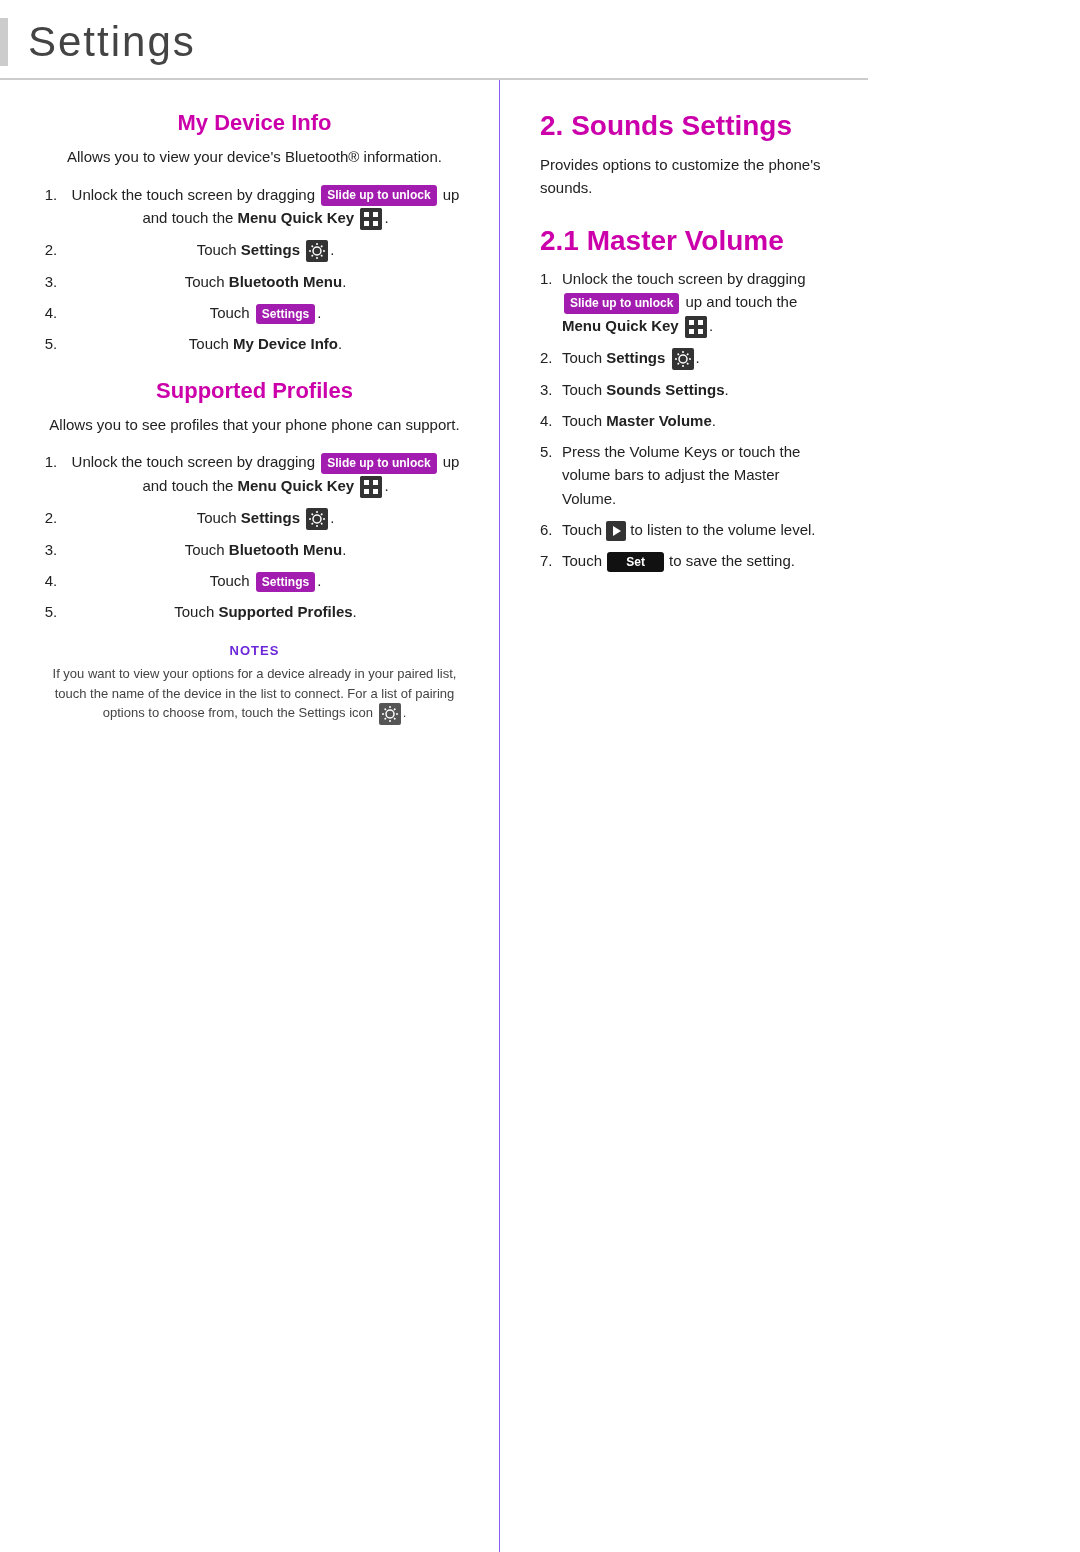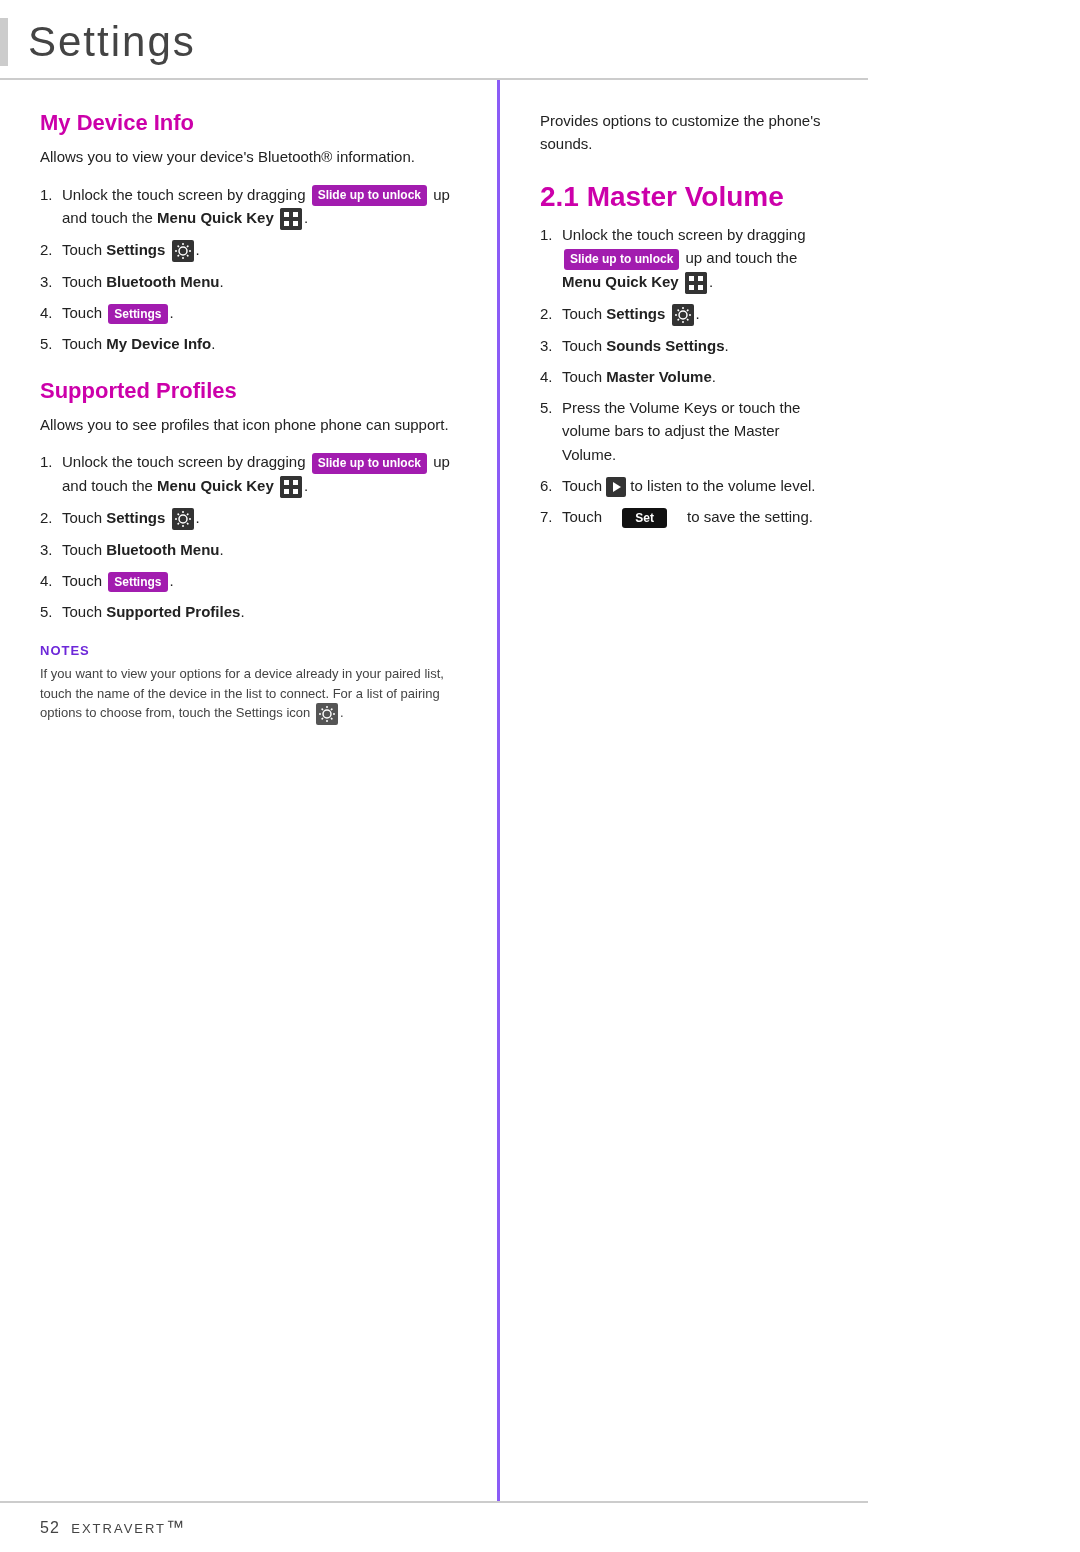--- a/index.html
+++ b/index.html
@@ -45,21 +45,22 @@
     
     .columns {
       display: flex;
       flex: 1;
       padding: 0;
     }
 
     .left-col {
       width: 500px;
       padding: 30px 30px 30px 40px;
-      border-right: 3px solid #8b5cf6;
+      border-right: 1px solid #8b5cf6;
+      text-align: center;
     }
 
     .right-col {
       flex: 1;
       padding: 30px 40px 30px 40px;
     }
 
     
     .section-heading {
       font-size: 22px;
@@ -128,23 +129,23 @@
       margin: 0 2px;
       vertical-align: middle;
     }
 
     .badge-black {
       display: inline-block;
       background: #111;
       color: #fff;
       font-size: 12px;
       font-weight: bold;
-      padding: 1px 13px;
+      padding: 1px 19px;
       border-radius: 3px;
-      margin: 0 16px;
+      margin: 0 1px;
       vertical-align: middle;
     }
 
     
     .icon-gear {
       display: inline-block;
       width: 22px;
       height: 22px;
       vertical-align: middle;
       margin: 0 2px;
@@ -274,21 +275,21 @@
 
           <li>
             <span class="step-num">5.</span>
             <span class="step-content">Touch <strong>My Device Info</strong>.</span>
           </li>
         </ol>
       </div>
 
       <div class="supported-profiles">
         <div class="section-heading">Supported Profiles</div>
-        <p class="section-desc">Allows you to see profiles that icon phone phone can support.</p>
+        <p class="section-desc">Allows you to see profiles that your phone phone can support.</p>
 
         <ol class="steps-list">
 
           <li>
             <span class="step-num">1.</span>
             <span class="step-content">
               Unlock the touch screen by dragging
               <span class="badge-dark">Slide up to unlock</span>
               up and touch the <strong>Menu Quick Key</strong>
               <svg class="icon-grid" width="22" height="22" viewBox="0 0 22 22">
@@ -341,20 +342,21 @@
             <circle cx="11" cy="11" r="4" fill="none" stroke="white" stroke-width="1.5"></circle>
             <path d="M11 3v2M11 17v2M3 11h2M17 11h2M5.6 5.6l1.4 1.4M15 15l1.4 1.4M5.6 16.4l1.4-1.4M15 7l1.4-1.4" stroke="white" stroke-width="1.5"></path>
           </svg>.
         </p>
       </div>
 
     </div>
 
     <div class="right-col">
 
+      <div class="section-heading-large">2. Sounds Settings</div>
       <p class="section-desc">Provides options to customize the phone's sounds.</p>
 
       <div class="right-subsection">
         <div class="subsection-heading">2.1 Master Volume</div>
 
         <ol class="steps-list">
 
           <li>
             <span class="step-num">1.</span>
             <span class="step-content">
@@ -416,20 +418,14 @@
               Touch <span class="badge-black">Set</span> to save the setting.
             </span>
           </li>
         </ol>
       </div>
 
     </div>
 
   </div>
 
-  <div class="footer">
-    <span class="footer-text">
-      <span class="num">52</span>
-      <span class="brand">Extravert™</span>
-    </span>
-  </div>
 
 </div>
 
 </body></html>

